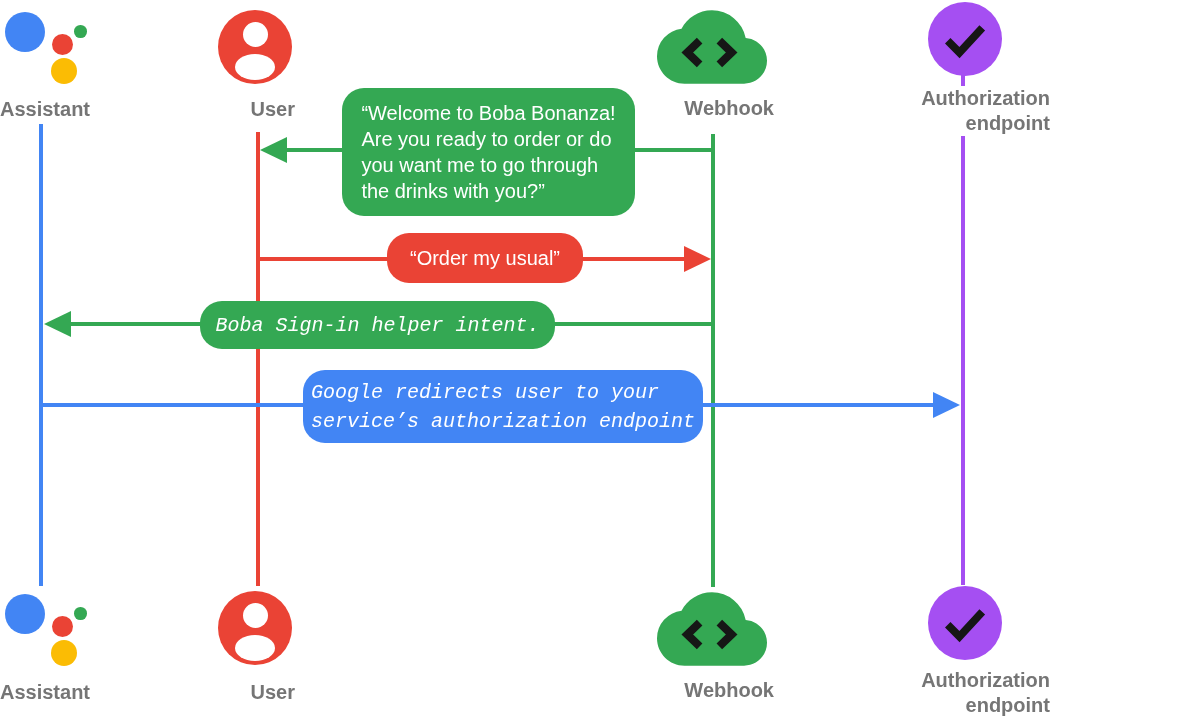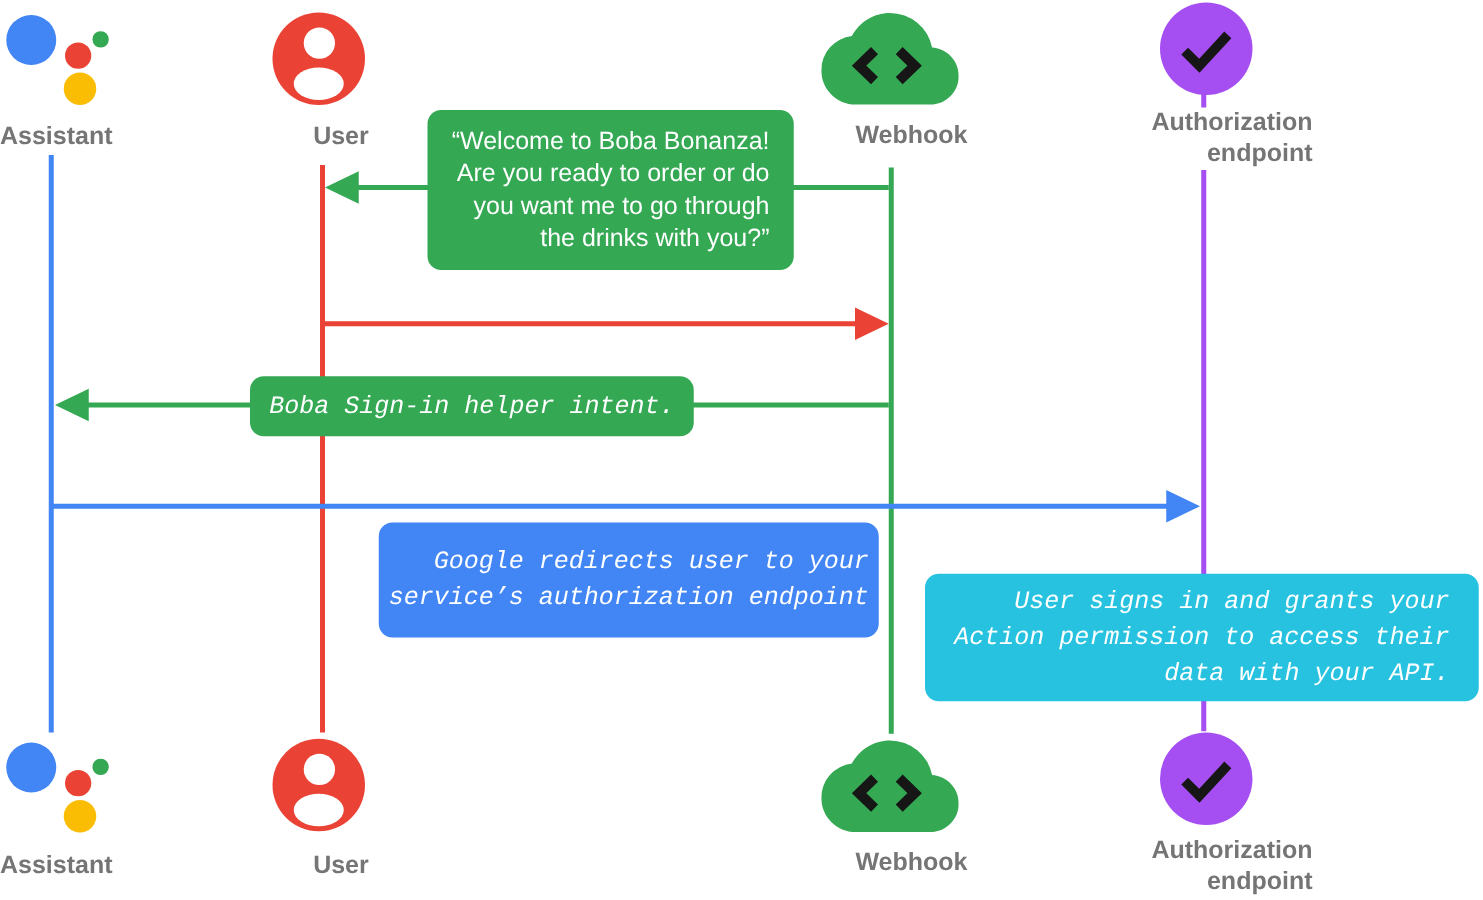--- a/index.html
+++ b/index.html
@@ -15,28 +15,28 @@
   .ll-user{left:256px;top:132px;height:454px;background:var(--red);}
   .ll-webhook{left:711px;top:134px;height:453px;background:var(--green);}
   .ll-auth{left:961px;top:74px;height:511px;background:var(--purple);}
   
   .aline{position:absolute;height:4px;z-index:2;}
   .ahead{position:absolute;width:0;height:0;z-index:2;border-top:13px solid transparent;border-bottom:13px solid transparent;}
   .head-left-green{border-right:27px solid var(--green);}
   .head-right-red{border-left:27px solid var(--red);}
   .head-right-blue{border-left:27px solid var(--blue);}
   
-  .msg{position:absolute;z-index:3;border-radius:11px;color:#fff;display:flex;
-       align-items:center;justify-content:center;text-align:right;white-space:pre-line;}
+  .msg{position:absolute;z-index:3;border-radius:22px;color:#fff;display:flex;
+       align-items:center;justify-content:center;text-align:left;white-space:pre-line;}
   .speech{font-family:"Liberation Sans",sans-serif;font-size:20px;line-height:26px;}
   .code{font-family:"Liberation Mono","DejaVu Sans Mono",monospace;font-style:italic;font-size:20px;line-height:29px;}
   .msg-welcome{left:342px;top:88px;width:293px;height:128px;background:var(--green);}
   .msg-order{left:387px;top:233px;width:196px;height:50px;background:var(--red);}
   .msg-signin{left:200px;top:301px;width:355px;height:48px;background:var(--green);}
-  .msg-redirect{left:303px;top:370px;width:400px;height:92px;background:var(--blue);margin-top:48px;}
+  .msg-redirect{left:303px;top:370px;width:400px;height:73px;background:var(--blue);}
   .msg-note{left:740px;top:459px;width:443px;height:102px;background:var(--cyan);}
   
   .actor-label{position:absolute;z-index:4;background:var(--bg);color:var(--label);
                font-size:20px;font-weight:700;line-height:25px;text-align:right;white-space:pre-line;}
   
   .circ{position:absolute;border-radius:50%;z-index:4;}
   .icon-svg{position:absolute;z-index:4;}
   .user-badge{position:absolute;width:74px;height:74px;border-radius:50%;background:var(--red);overflow:hidden;z-index:4;}
   .user-head{position:absolute;left:24.5px;top:12px;width:25px;height:25px;border-radius:50%;background:var(--bg);}
   .user-body{position:absolute;left:17px;top:44px;width:40px;height:26px;border-radius:50%;background:var(--bg);}
@@ -62,26 +62,24 @@
   <div class="aline" style="left:62px;top:322px;width:649px;background:var(--green);"></div>
   <div class="ahead head-left-green" style="left:44px;top:311px;"></div>
 
   <div class="aline" style="left:41px;top:403px;width:898px;background:var(--blue);"></div>
   <div class="ahead head-right-blue" style="left:933px;top:392px;"></div>
 
   <div class="msg speech msg-welcome">“Welcome to Boba Bonanza!
 Are you ready to order or do
 you want me to go through
 the drinks with you?”</div>
+  <div class="msg speech msg-order">“Order my usual”</div>
   <div class="msg code msg-signin">Boba Sign-in helper intent.</div>
   <div class="msg code msg-redirect">Google redirects user to your
 service’s authorization endpoint</div>
-  <div class="msg code msg-note">User signs in and grants your
-Action permission to access their
-data with your API.</div>
 
   <div>
     <div class="circ" style="left:5px;top:12px;width:40px;height:40px;background:var(--blue);"></div>
     <div class="circ" style="left:51.5px;top:33.5px;width:21px;height:21px;background:var(--red);"></div>
     <div class="circ" style="left:74px;top:25px;width:12.6px;height:12.6px;background:var(--green);"></div>
     <div class="circ" style="left:50.7px;top:57.7px;width:26.6px;height:26.6px;background:var(--yellow);"></div>
   </div>
 
   <div class="user-badge" style="left:218px;top:10px;">
     <div class="user-head"></div>

